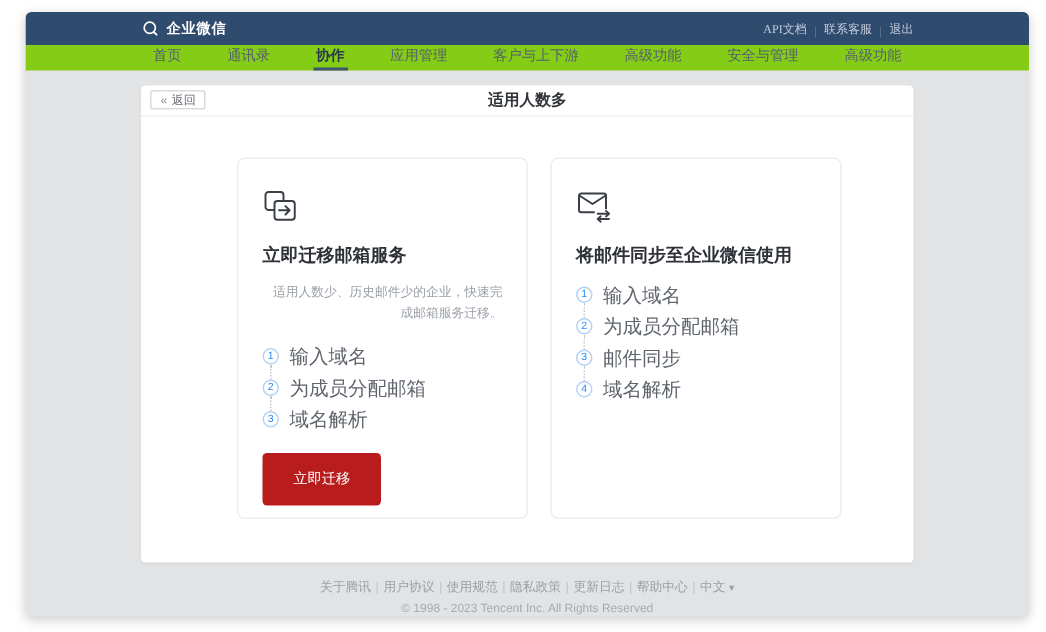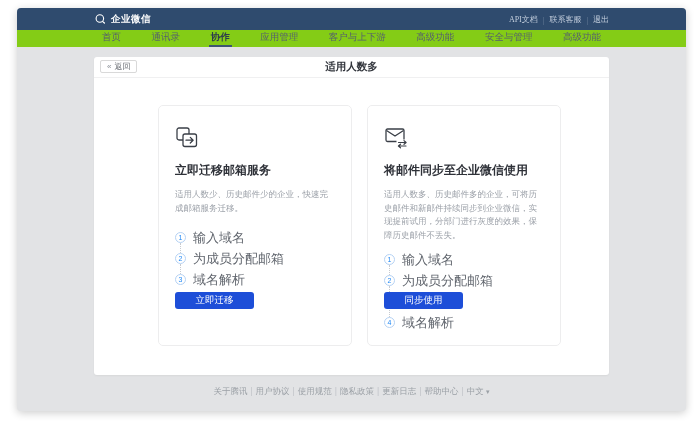--- a/index.html
+++ b/index.html
@@ -35,30 +35,30 @@
     gap:3px;cursor:pointer;box-sizing:border-box;}
   .back-chevron{font-size:8px;color:#8a8f96;}
   .panel-title{font-size:10.5px;font-weight:bold;color:#31343b;}
 
   
   .cards{display:flex;justify-content:center;gap:15px;margin-top:27px;padding-left:16px;}
   .card{width:194px;height:241px;box-sizing:border-box;border:1px solid #ededee;border-radius:5px;
     background:#ffffff;padding:20px 16px 0;position:relative;}
   .card-icon{width:24px;height:23px;display:block;}
   .card-title{margin-top:13px;font-size:12px;font-weight:bold;color:#2e3138;}
-  .card-desc{margin-top:9px;font-size:8.5px;color:#9ba0a8;line-height:1.6;}
+  .card-desc{margin-top:9px;font-size:8.5px;color:#9ba0a8;line-height:1.6;text-align:right;}
   .steps{margin-top:12px;}
   .steps.steps-tight{margin-top:7px;}
   .step{display:flex;align-items:center;height:21px;position:relative;}
   .step-num{width:11px;height:11px;box-sizing:border-box;border:1px solid #b5d2f4;border-radius:50%;
     background:#fff;color:#2389f4;font-size:7px;line-height:9px;text-align:center;flex:none;}
   .step:not(:last-child)::after{content:"";position:absolute;left:5px;top:16px;height:10px;
     border-left:1px dotted #c6cad0;}
   .step-label{margin-left:7px;font-size:13px;color:#5f646c;}
-  .card-btn{position:absolute;left:16px;bottom:36px;width:79px;height:17px;background:#1d4ed8;
+  .card-btn{position:absolute;left:16px;bottom:8px;width:79px;height:35px;background:#b91c1c;
     color:#ffffff;border:none;border-radius:3px;font-size:9.5px;cursor:pointer;
     font-family:inherit;}
 
   
   .footer{margin-top:11px;text-align:center;}
   .f-links{font-size:8.5px;color:#9ba0a6;}
   .f-link{cursor:pointer;}
   .f-sep{margin:0 3px;color:#c0c3c8;}
   .f-lang{cursor:pointer;}
   .f-caret{font-size:7px;color:#9ba0a6;}
@@ -147,45 +147,44 @@
           <span class="card-icon">
             <svg width="24" height="23" viewBox="0 0 24 23" fill="none">
               <rect x="2" y="3" width="18" height="12.5" rx="1.5" stroke="#3a3f47" stroke-width="1.3"></rect>
               <path d="M2.5 4.5 L11 10 L19.5 4.5" stroke="#3a3f47" stroke-width="1.3" stroke-linejoin="round"></path>
               <rect x="12.5" y="13.5" width="11.5" height="9.5" fill="#ffffff"></rect>
               <path d="M14.5 16.5 H22 M20 14.6 L22.1 16.5 L20 18.3" stroke="#3a3f47" stroke-width="1.2" stroke-linecap="round" stroke-linejoin="round"></path>
               <path d="M22 20 H14.5 M16.5 18.2 L14.4 20 L16.5 21.8" stroke="#3a3f47" stroke-width="1.2" stroke-linecap="round" stroke-linejoin="round"></path>
             </svg>
           </span>
           <div class="card-title">将邮件同步至企业微信使用</div>
-          <div class="card-desc">适用人数多、历史邮件多的企业，可将历史邮件和新邮件持续同步到企业微信，实现提前试用，分部门进行灰度的效果，保障历史邮件不丢失。</div>
           <div class="steps steps-tight">
             <div class="step">
               <span class="step-num">1</span>
               <span class="step-label">输入域名</span>
             </div>
             <div class="step">
               <span class="step-num">2</span>
               <span class="step-label">为成员分配邮箱</span>
             </div>
             <div class="step">
               <span class="step-num">3</span>
               <span class="step-label">邮件同步</span>
             </div>
             <div class="step">
               <span class="step-num">4</span>
               <span class="step-label">域名解析</span>
             </div>
           </div>
-          <button class="card-btn">同步使用</button>
         </div>
 
       </div>
     </div>
 
     <div class="footer">
       <div class="f-links">
         <span class="f-link">关于腾讯</span><span class="f-sep">|</span><span class="f-link">用户协议</span><span class="f-sep">|</span><span class="f-link">使用规范</span><span class="f-sep">|</span><span class="f-link">隐私政策</span><span class="f-sep">|</span><span class="f-link">更新日志</span><span class="f-sep">|</span><span class="f-link">帮助中心</span><span class="f-sep">|</span><span class="f-lang"><span>中文</span> <span class="f-caret">▾</span></span>
       </div>
+      <div class="f-copy">© 1998 - 2023 Tencent Inc. All Rights Reserved</div>
     </div>
 
   </div>
 </div>
 
 </body></html>

